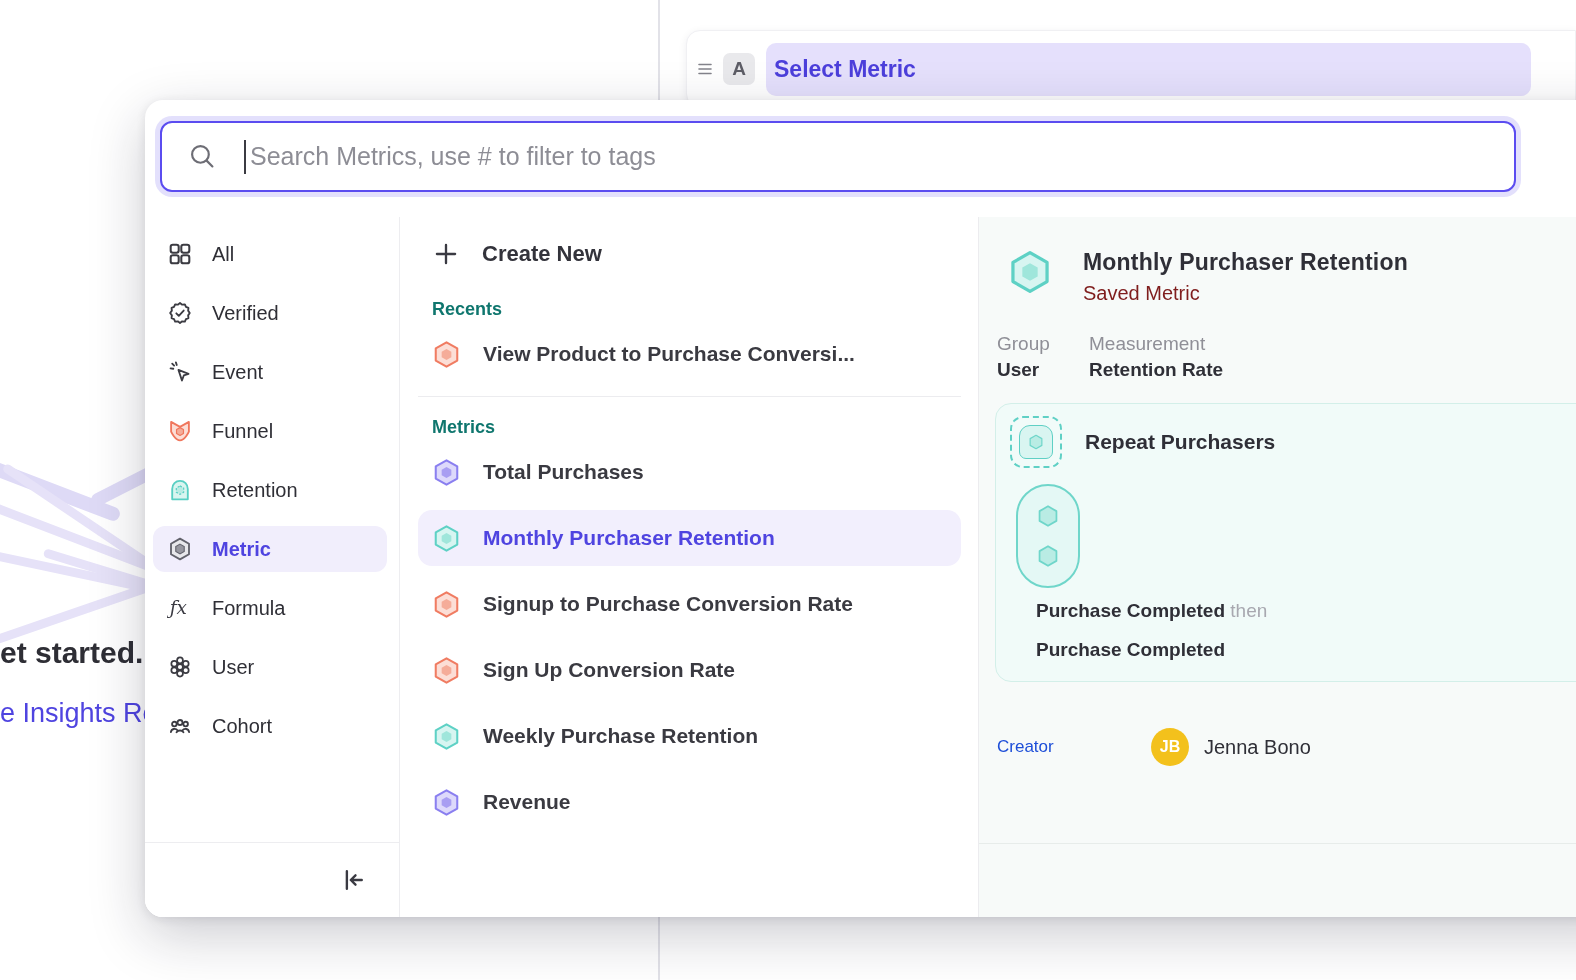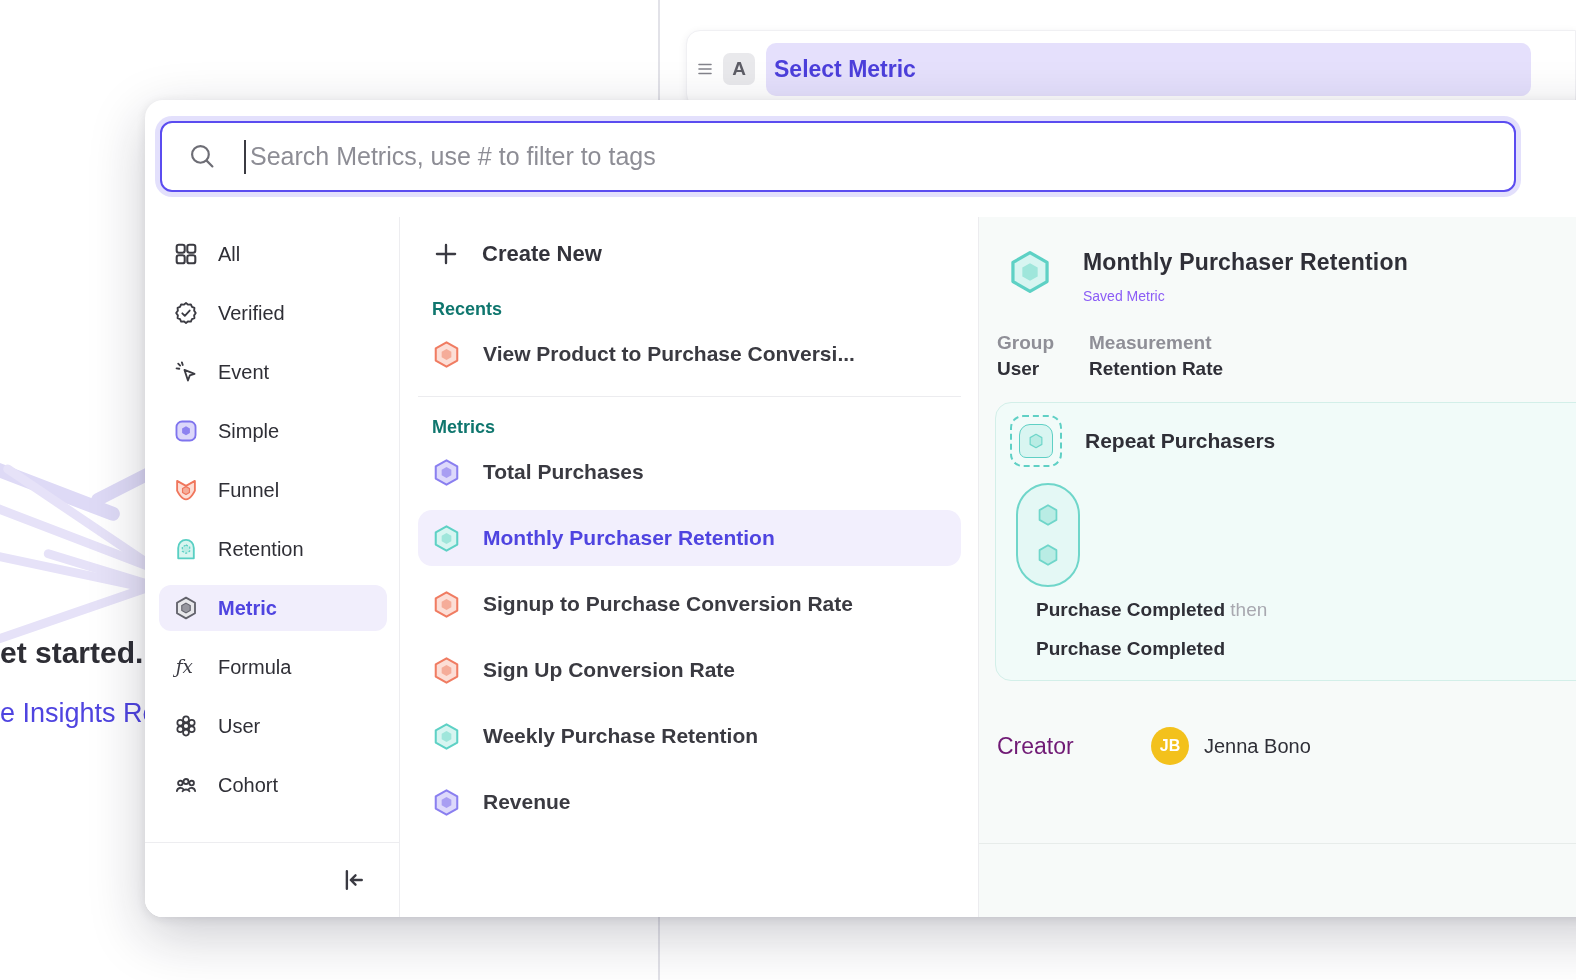--- a/index.html
+++ b/index.html
@@ -39,21 +39,21 @@
   .search input::placeholder { color:#8d8d95; opacity:1; }
 
   
   .cols { position:absolute; left:0; top:117px; right:0; bottom:0; display:flex;
     border-radius:0 0 18px 18px; overflow:hidden; }
   .sidebar { width:255px; flex:none; border-right:1px solid #ededf0; position:relative; background:#fff; }
   .mid { width:578px; flex:none; background:#fff; position:relative; }
   .detail { flex:1; background:#f7faf9; border-left:1px solid #ececef; position:relative; }
 
   
-  .side-list { padding:14px 12px 0 14px; }
+  .side-list { padding:14px 12px 0 8px; }
   .side-item { height:46px; margin-bottom:13px; display:flex; align-items:center; gap:19px;
     padding-left:14px; border-radius:12px; cursor:pointer; }
   .side-item svg { width:26px; height:26px; flex:none; }
   .side-item .lbl { font-size:20px; font-weight:500; color:#2f2f36; }
   .side-item.sel { background:#f1eefc; }
   .side-item.sel .lbl { color:#4f44e0; font-weight:600; }
   .side-foot { position:absolute; left:0; right:0; bottom:0; height:75px; border-top:1px solid #ededf0;
     display:flex; align-items:center; justify-content:flex-end; padding-right:30px; background:#fff; }
   .collapse-btn { width:30px; height:30px; color:#3a3a42; cursor:pointer; }
 
@@ -73,44 +73,44 @@
 
   
   .hex.purple { --s:#8a7ff0; --o:#ddd9fb; --i:#a89ef2; }
   .hex.teal   { --s:#5ed1c5; --o:#d7f5f1; --i:#9fe6db; }
   .hex.coral  { --s:#f07c62; --o:#fcded6; --i:#f5ac99; }
 
   
   .d-head { display:flex; gap:30px; padding:32px 24px 0 28px; align-items:flex-start; }
   .d-head svg.hex { width:46px; height:46px; flex:none; }
   .d-title { font-size:23px; font-weight:700; color:#2f2f37; letter-spacing:.2px; }
-  .d-sub { margin-top:12px; font-size:14px; color:#8b5cf6; }
+  .d-sub { margin-top:6px; font-size:20px; color:#7f1d1d; }
   .d-meta { display:flex; margin:28px 0 0 18px; gap:24px; }
-  .d-meta .col .k { font-size:19px; color:#8f8f97;font-weight:bold; }
+  .d-meta .col .k { font-size:19px; color:#8f8f97; }
   .d-meta .col .v { margin-top:4px; font-size:19px; font-weight:700; color:#2f2f37; }
   .d-meta .col.g { width:68px; }
   .d-card { margin:22px 10px 0 16px; background:#f1fbf9; border:1.5px solid #d3efe9; border-radius:16px;
     padding:12px 16px 20px 14px; }
   .d-card-head { display:flex; align-items:center; gap:23px; }
   .dashed-ic { width:52px; height:52px; border:2px dashed #5fd0c5; border-radius:13px;
     display:flex; align-items:center; justify-content:center; flex:none; }
   .arch { width:34px; height:34px; background:#d9f5f1; border:1.6px solid #5fd0c5;
     border-radius:11px 11px 7px 7px; display:flex; align-items:center; justify-content:center; }
   .arch svg, .vpill svg { width:18px; height:18px; }
   .d-card-title { font-size:21px; font-weight:700; color:#2f2f37; }
   .d-card-body { display:flex; margin:16px 0 0 6px;flex-direction:column; }
   .vpill { width:64px; height:104px; flex:none; border:2px solid #6fd6ca; background:#e4f8f5; border-radius:999px;
     display:flex; flex-direction:column; align-items:center; justify-content:center; gap:14px; }
   .vpill svg { width:26px; height:26px; }
   .d-steps { margin-left:20px; padding-top:12px; }
   .d-step { font-size:19px; font-weight:600; color:#2f2f37; }
   .d-step + .d-step { margin-top:17px; }
   .d-step .then { color:#a8a8b0; font-weight:500; }
   .d-creator { display:flex; align-items:center; margin:46px 0 0 18px; }
-  .d-creator .k { width:122px; font-size:23px; color:#701a75; }
+  .d-creator .k { width:122px; font-size:17px; color:#1d4ed8; }
   .avatar { width:38px; height:38px; border-radius:50%; background:#f3c11c; color:#fff; font-weight:700;
     font-size:16px; display:flex; align-items:center; justify-content:center; margin-left:32px; }
   .d-creator .name { margin-left:15px; font-size:20px; color:#2f2f37; }
   .d-foot { position:absolute; left:0; right:0; bottom:0; height:74px; border-top:1px solid #e7ecea;
     display:flex; align-items:center; justify-content:flex-end; padding-right:32px; }
   .kebab { width:26px; height:26px; color:#3a3a42; cursor:pointer; }
 
   .hidden-defs { position:absolute; width:0; height:0; overflow:hidden; }
 </style>
 </head>
@@ -249,26 +249,20 @@
           <svg>
               <use href="#ic-verified"></use>
             </svg>
           <span class="lbl">Verified</span>
         </div>
         <div class="side-item">
           <svg>
               <use href="#ic-event"></use>
             </svg>
           <span class="lbl">Event</span>
-        </div>
-        <div class="side-item">
-          <svg>
-              <use href="#ic-simple"></use>
-            </svg>
-          <span class="lbl">Simple</span>
         </div>
         <div class="side-item">
           <svg>
               <use href="#ic-funnel"></use>
             </svg>
           <span class="lbl">Funnel</span>
         </div>
         <div class="side-item">
           <svg>
               <use href="#ic-retention"></use>

